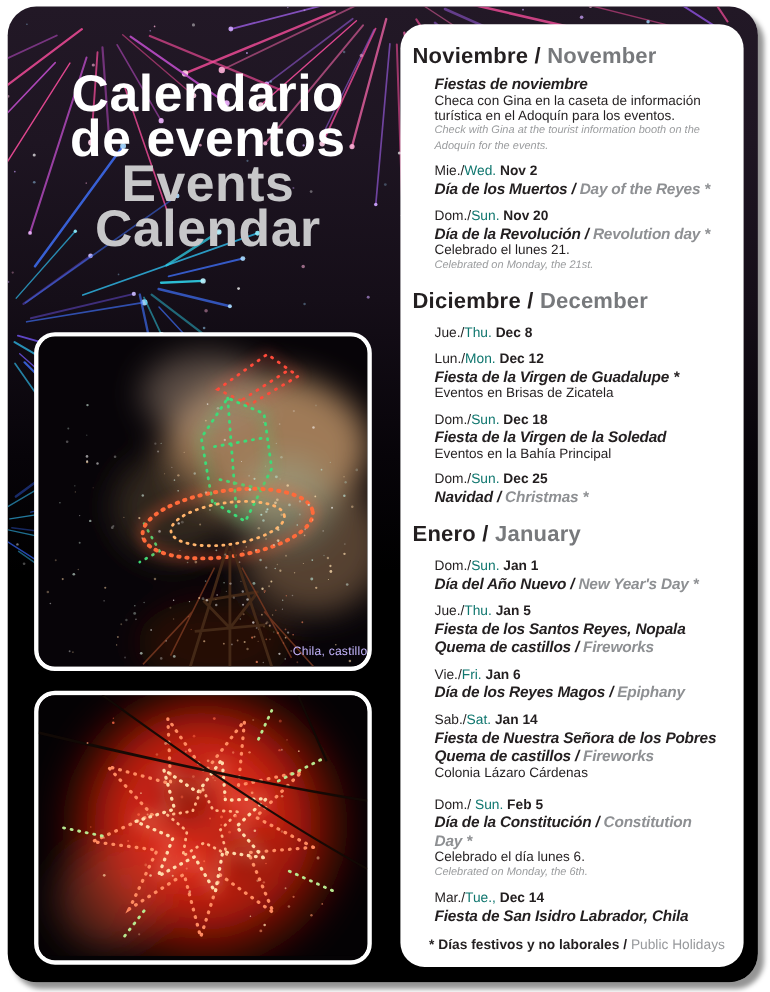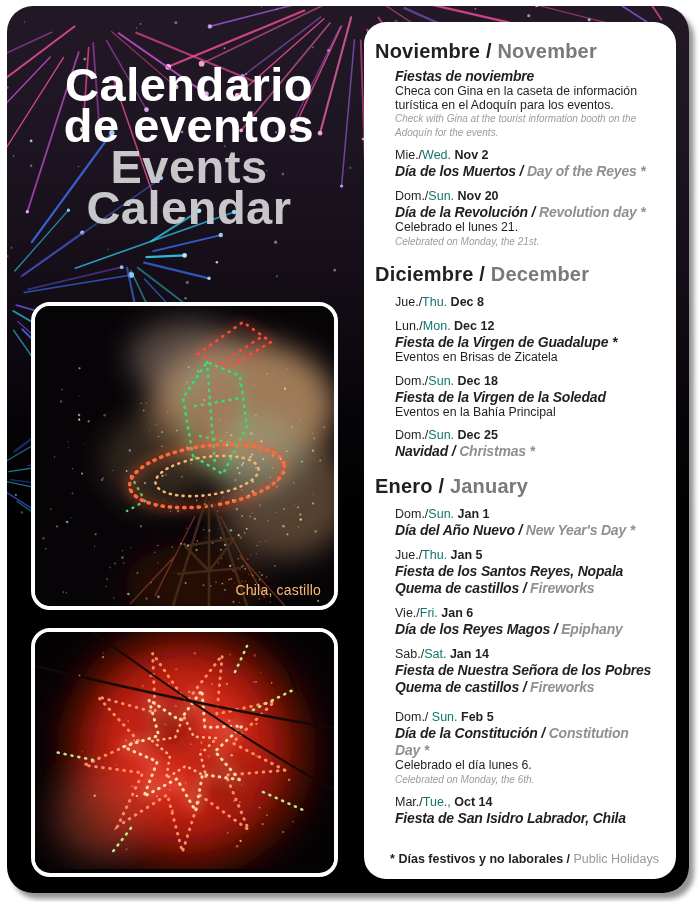--- a/index.html
+++ b/index.html
@@ -25,21 +25,21 @@
   .title-en{color:#c7c7c9;display:block;}
   
   .photo{
     position:absolute;margin:0;border:4px solid #ffffff;border-radius:19px;
     overflow:hidden;background:#050305;
   }
   .photo svg{display:block;}
   .photo1{left:24px;top:296px;width:299px;height:300px;}
   .photo2{left:24px;top:622px;width:299px;height:241px;}
   .photo-caption{
-    position:absolute;right:13px;bottom:8px;color:#fdba74;font-size:14px;
+    position:absolute;right:0;bottom:8px;color:#c4b5fd;font-size:11px;
     letter-spacing:.2px;
   }
   
   .panel{
     position:absolute;left:357px;top:16px;width:312px;height:857px;
     background:#ffffff;border-radius:22px;box-sizing:border-box;
     padding:17px 12px 0 11px;overflow:hidden;
   }
   .month{margin-top:14px;}
   .month:first-child{margin-top:0;}
@@ -725,32 +725,33 @@
             <div class="evt-line"><span class="t-es">Quema de castillos /</span> <span class="t-en">Fireworks</span></div>
           </div>
           <div class="event">
             <div class="day-line"><span class="day-es">Vie./</span><span class="day-en">Fri.</span> <span class="day-date">Jan 6</span></div>
             <div class="evt-line"><span class="t-es">Día de los Reyes Magos /</span> <span class="t-en">Epiphany</span></div>
           </div>
           <div class="event">
             <div class="day-line"><span class="day-es">Sab./</span><span class="day-en">Sat.</span> <span class="day-date">Jan 14</span></div>
             <div class="evt-line"><span class="t-es">Fiesta de Nuestra Señora de los Pobres</span></div>
             <div class="evt-line"><span class="t-es">Quema de castillos /</span> <span class="t-en">Fireworks</span></div>
+            <div class="note-es">Colonia Lázaro Cárdenas</div>
           </div>
         </div>
         <div class="month">
           <div class="event">
             <div class="day-line"><span class="day-es">Dom./ </span><span class="day-en">Sun.</span> <span class="day-date">Feb 5</span></div>
             <div class="evt-line"><span class="t-es">Día de la Constitución /</span> <span class="t-en">Constitution</span></div>
             <div class="evt-line"><span class="t-en">Day *</span></div>
             <div class="note-es">Celebrado el día lunes 6.</div>
             <div class="note-en">Celebrated on Monday, the 6th.</div>
           </div>
           <div class="event">
-            <div class="day-line"><span class="day-es">Mar./</span><span class="day-en">Tue.,</span> <span class="day-date">Oct 14</span></div>
+            <div class="day-line"><span class="day-es">Mar./</span><span class="day-en">Tue.,</span> <span class="day-date">Dec 14</span></div>
             <div class="evt-line"><span class="t-es">Fiesta de San Isidro Labrador, Chila</span></div>
           </div>
         </div>
       </div>
     <div class="footer-note">
       <span class="fn-es">* Días festivos y no laborales /</span>
       <span class="fn-en">Public Holidays</span>
     </div>
   </div>
 

